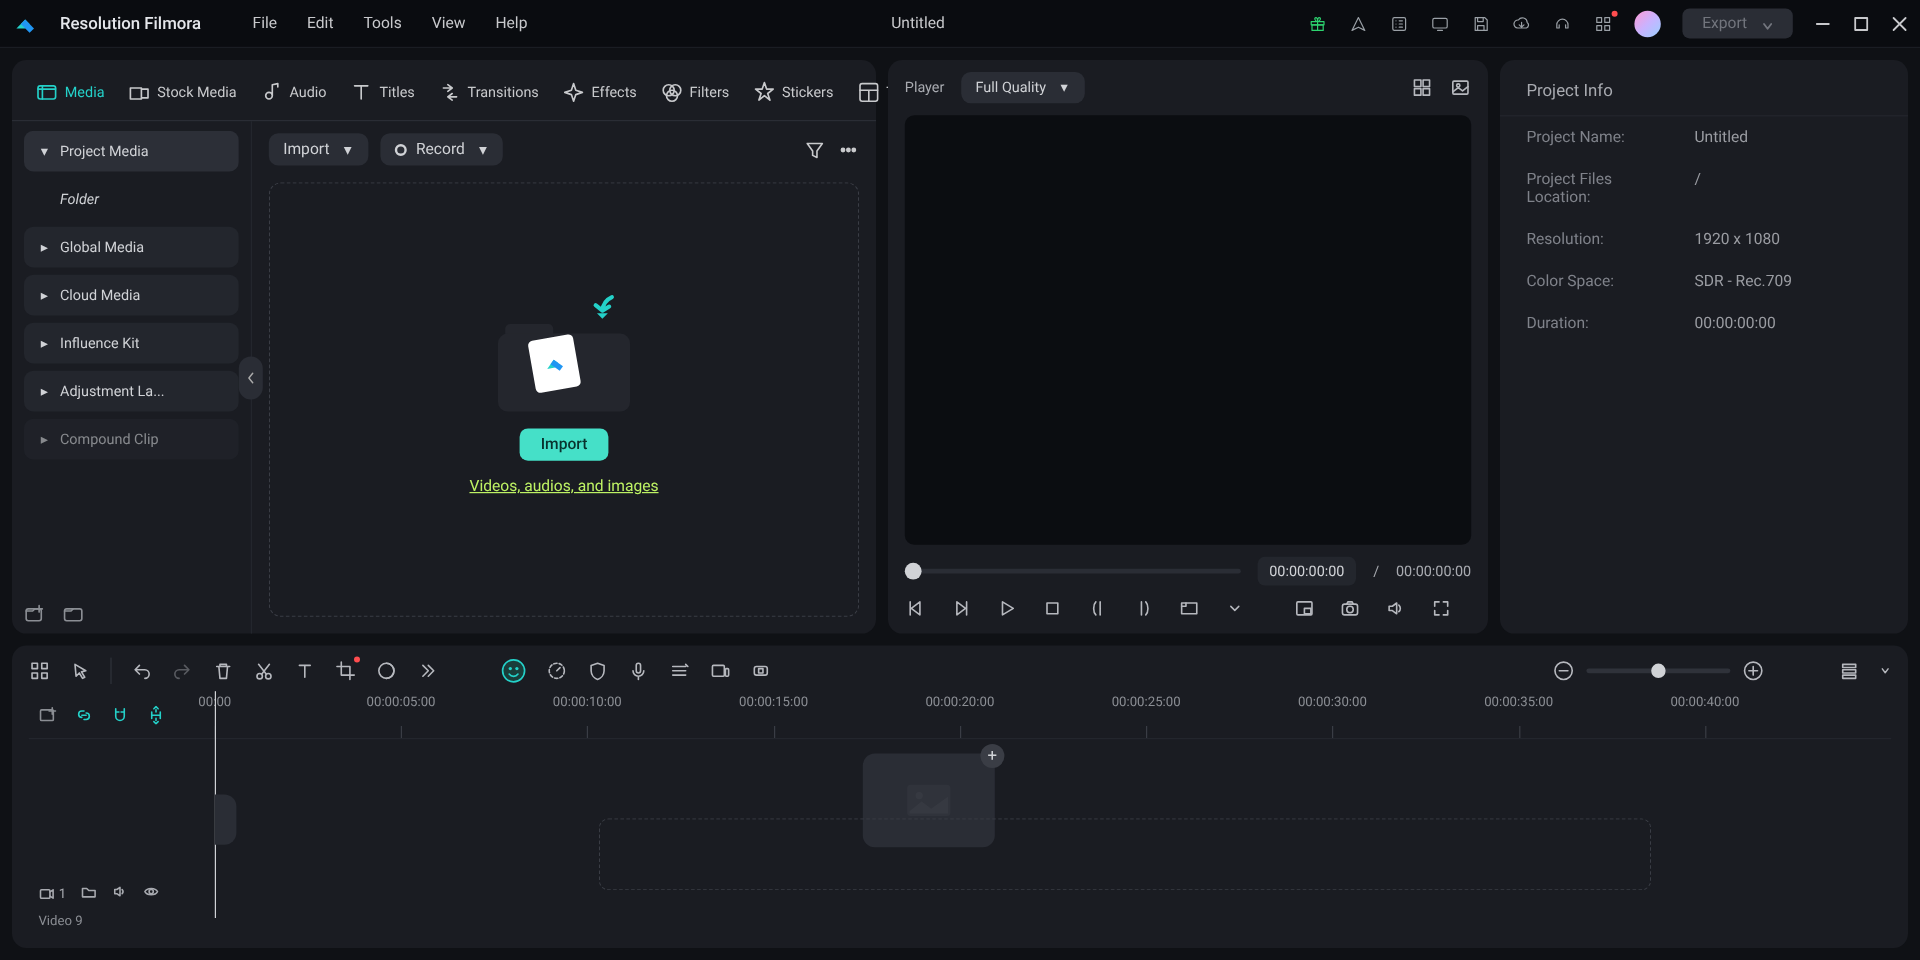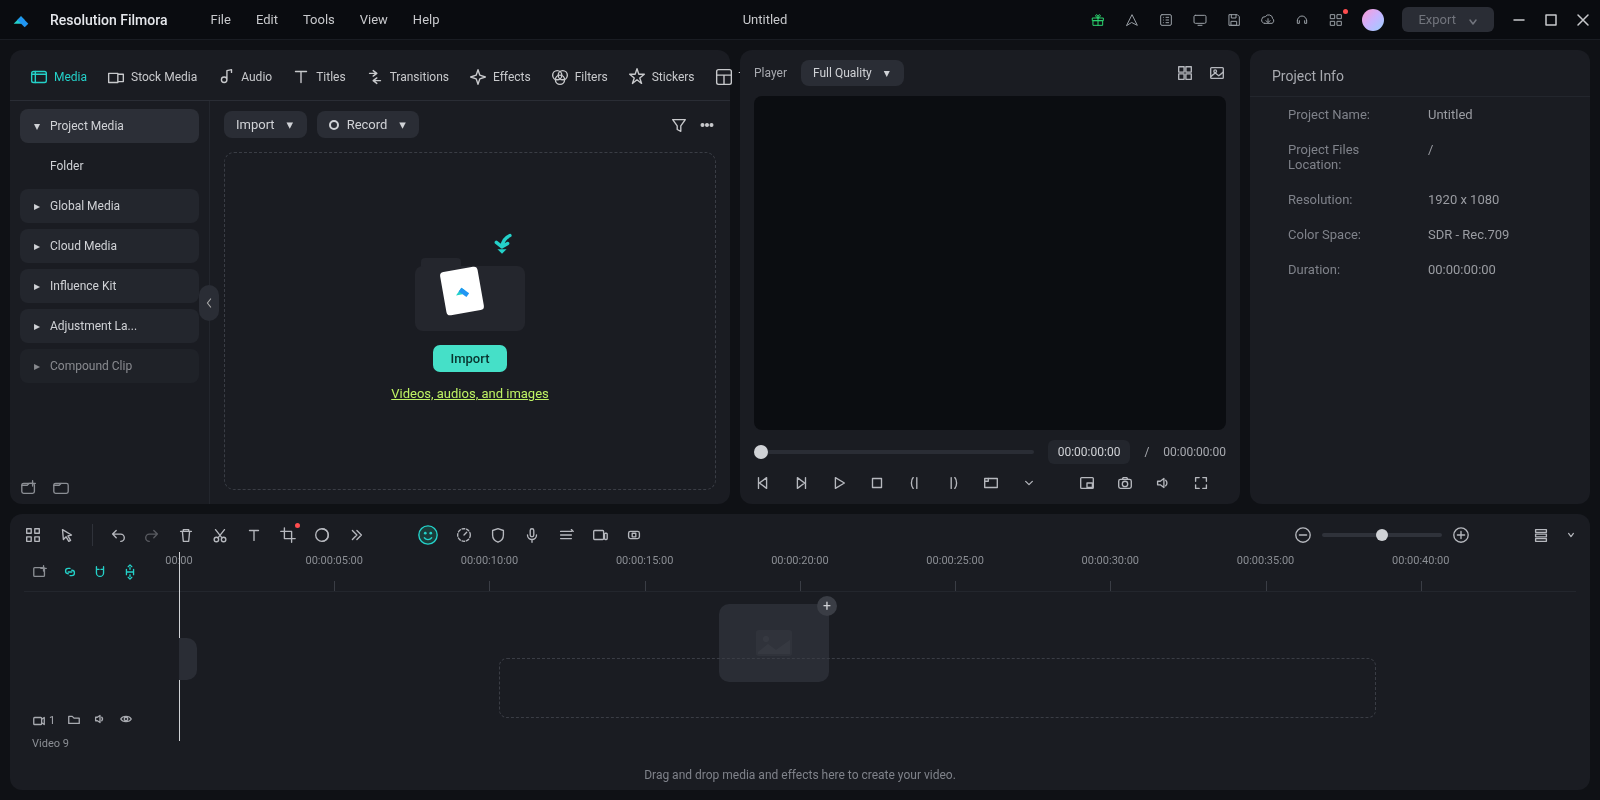--- a/index.html
+++ b/index.html
@@ -67,21 +67,21 @@
 .ppreview { flex:1; background:#0b0d11; margin:0 14px; border-radius:8px; }
 .pscrub { padding:10px 14px 0 14px; display:flex; align-items:center; gap:14px; }
 .pbar { flex:1; height:4px; background:#2a2d35; border-radius:2px; position:relative; }
 .phead2 { width:14px; height:14px; background:#d0d2d6; border-radius:50%; position:absolute; left:0; top:50%; transform:translate(0,-50%); }
 .ptc { background:#23262d; border-radius:6px; padding:5px 10px; font-size:12px; color:#d0d2d6; }
 .pctrls { display:flex; align-items:center; gap:20px; padding:10px 14px 12px 14px; }
 .pci { width:18px; height:18px; color:#b6b8be; cursor:pointer; display:flex; align-items:center; justify-content:center; }
 
 .p-info .ihead { padding:18px 22px 12px 22px; color:#a8aab0; font-size:14px; border-bottom:1px solid #23262d; }
 .irow { display:flex; padding:10px 22px; gap:20px; font-size:13px; color:#7f828a; }
-.irow .lbl { width:120px;margin-left:16px; }
+.irow .lbl { width:120px; }
 .irow .val { color:#9a9ca2; }
 
 .timeline { margin:10px; background:#1a1c22; border-radius:12px; padding:10px 14px 8px 14px; display:flex; flex-direction:column; gap:6px; }
 .tltool { display:flex; align-items:center; gap:16px; }
 .tli { width:18px; height:18px; color:#b6b8be; cursor:pointer; display:flex; align-items:center; justify-content:center; position:relative; }
 .tli.accent { color:#24d1c9; }
 .tli.face { width:22px; height:22px; }
 .tli .reddot::after { content:''; position:absolute; top:-3px; right:-3px; width:5px; height:5px; border-radius:50%; background:#ff4d4f; }
 .vdiv { width:1px; height:22px; background:#2f323a; }
 .zoom { display:flex; align-items:center; gap:10px; }
@@ -286,21 +286,21 @@
           </div>
       </div>
       <div class="mtabs-divider"></div>
       <div class="mbody">
         <div class="mside">
           <div class="mside-scroll">
             <div class="snode sel">
                 <span class="chev">▾</span>
                 <span>Project Media</span>
               </div>
-            <div class="snode plain" style="padding-left:30px;">
+            <div class="snode plain" style="padding-left:30px;font-style:italic;">
                 <span>Folder</span>
               </div>
             <div class="snode">
                 <span class="chev">▸</span>
                 <span>Global Media</span>
               </div>
             <div class="snode">
                 <span class="chev">▸</span>
                 <span>Cloud Media</span>
               </div>
@@ -718,15 +718,14 @@
           <svg viewBox="0 0 40 30" width="40" height="30" style="opacity:.4;">
               <rect x="2" y="2" width="36" height="26" rx="3" fill="#3a3d45" stroke="none"></rect>
               <circle cx="12" cy="11" r="3" fill="#4a4d55" stroke="none"></circle>
               <path d="M4 24 L14 16 L22 22 L36 12 V26 H4 Z" fill="#4a4d55" stroke="none"></path>
             </svg>
           <div class="plus">+</div>
         </div>
         <div class="emptydrop"></div>
       </div>
     </div>
-    <div class="tlhint">Drag and drop media and effects here to create your video.</div>
   </div>
 </div>
 
 </body></html>

